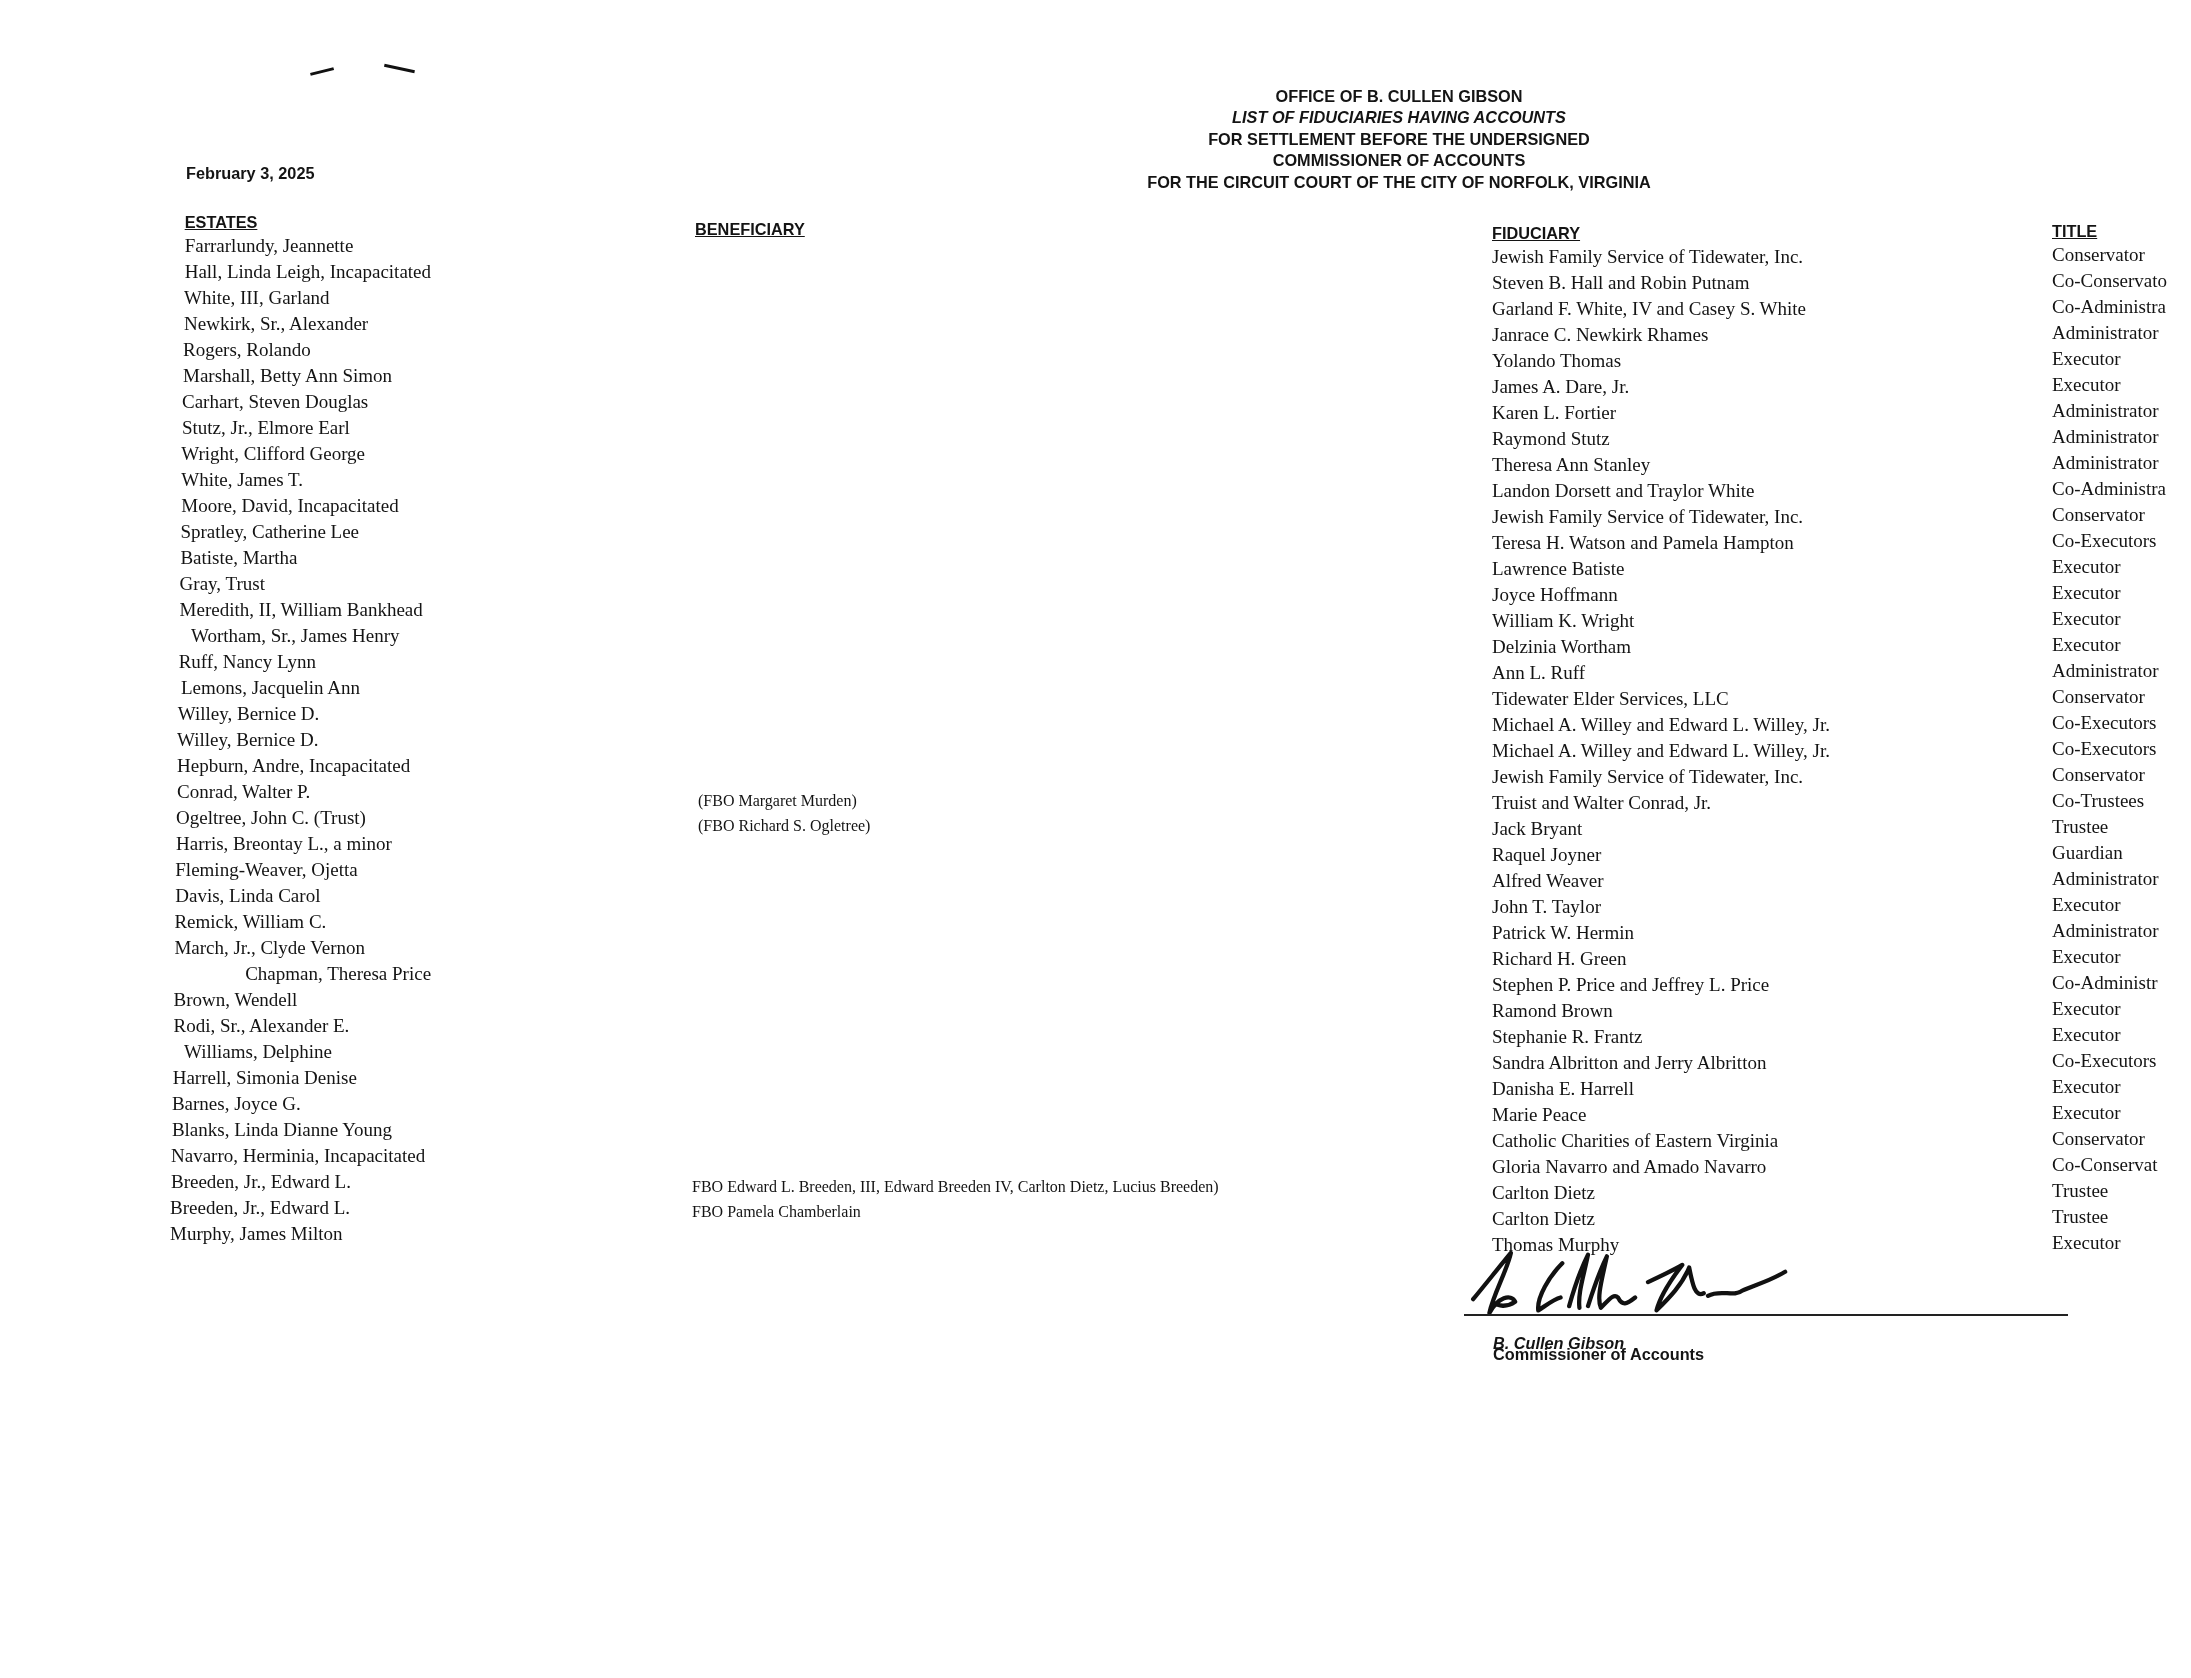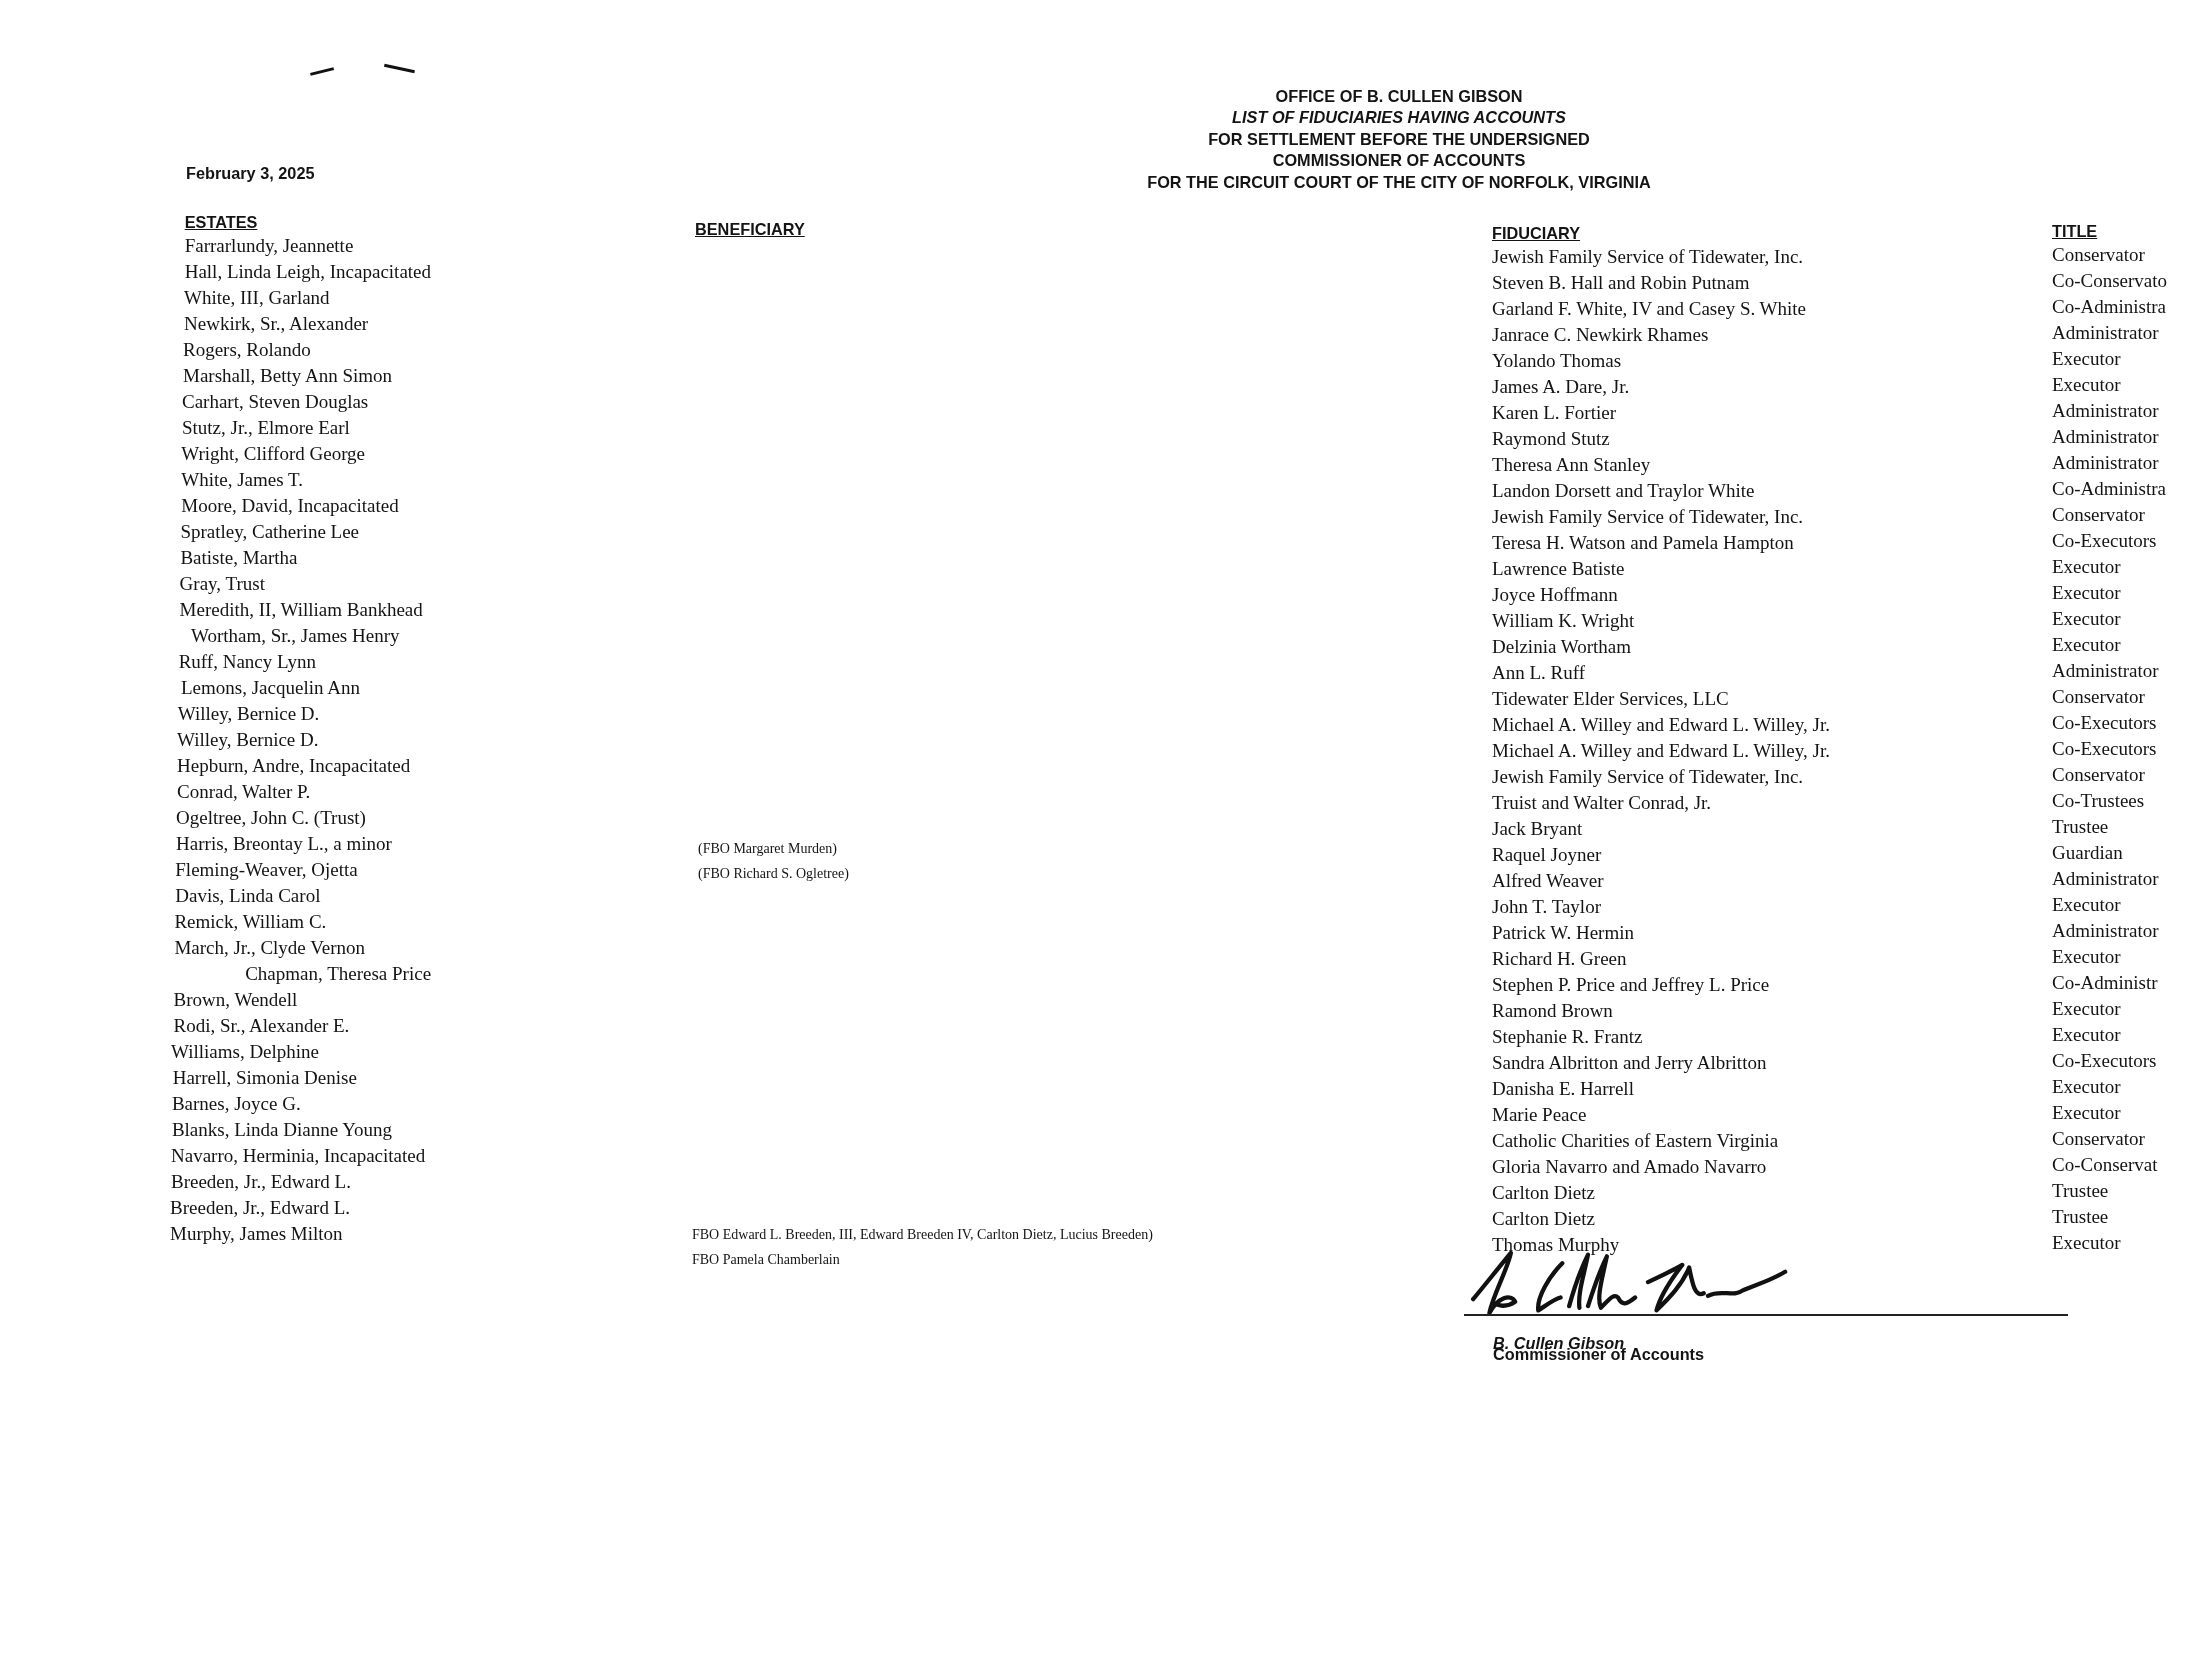--- a/index.html
+++ b/index.html
@@ -19,21 +19,21 @@
     .col-head {
       font-weight: bold; font-size: 16.3px; text-decoration: underline;
       line-height: 20.5px; height: 20.5px; display: block;
     }
     .row { font-size: 19px; line-height: 26px; height: 26px; white-space: nowrap; display: block; }
     #col-estates { left: 171px; top: 212px; }
     #col-estates .col-head { margin-left: 13.7px; }
     #col-beneficiary { left: 695px; top: 219px; }
     #col-fiduciary { left: 1492px; top: 223px; }
     #col-title { left: 2052px; top: 221px; width: 140px; overflow: hidden; }
-    .ben-entry { position: absolute; font-size: 14px; line-height: 26px; white-space: nowrap; margin-top: 48px; }
+    .ben-entry { position: absolute; font-size: 16px; line-height: 26px; white-space: nowrap; }
     .sig-block { position: absolute; left: 1464px; top: 1246px; width: 608px; }
     .sig-line { position: absolute; left: 0; top: 68px; width: 604px; height: 1.7px; background: #222; }
     .sig-svg { position: absolute; left: 4.3px; top: 0; }
     .sig-name { position: absolute; left: 29px; top: 74px; font-weight: bold; font-size: 16.3px; margin-top: 14px; }
     .sig-title { position: absolute; left: 29px; top: 99px; font-weight: bold; font-size: 16.3px; }
     .scan-mark { position: absolute; background: #111; }
   </style>
 </head>
 <body>
 
@@ -77,21 +77,21 @@
       <span class="row" style="margin-left: 6px;">Conrad, Walter P.</span>
       <span class="row" style="margin-left: 5.1px;">Ogeltree, John C. (Trust)</span>
       <span class="row" style="margin-left: 5.1px;">Harris, Breontay L., a minor</span>
       <span class="row" style="margin-left: 4.3px;">Fleming-Weaver, Ojetta</span>
       <span class="row" style="margin-left: 4.3px;">Davis, Linda Carol</span>
       <span class="row" style="margin-left: 3.4px;">Remick, William C.</span>
       <span class="row" style="margin-left: 3.4px; font-family: Liberation Serif, serif;">March, Jr., Clyde Vernon</span>
       <span class="row" style="margin-left: 7px; text-align: right;">Chapman, Theresa Price</span>
       <span class="row" style="margin-left: 2.6px;">Brown, Wendell</span>
       <span class="row" style="margin-left: 2.6px;">Rodi, Sr., Alexander E.</span>
-      <span class="row" style="margin-left: 0;">Williams, Delphine</span>
+      <span class="row" style="margin-left: 13px;">Williams, Delphine</span>
       <span class="row" style="margin-left: 1.7px;">Harrell, Simonia Denise</span>
       <span class="row" style="margin-left: 0.9px;">Barnes, Joyce G.</span>
       <span class="row" style="margin-left: 0.9px;">Blanks, Linda Dianne Young</span>
       <span class="row" style="margin-left: 0px;">Navarro, Herminia, Incapacitated</span>
       <span class="row" style="margin-left: 0px;">Breeden, Jr., Edward L.</span>
       <span class="row" style="margin-left: -0.9px;">Breeden, Jr., Edward L.</span>
       <span class="row" style="margin-left: -0.9px;">Murphy, James Milton</span>
     </div>
 </div>
 

